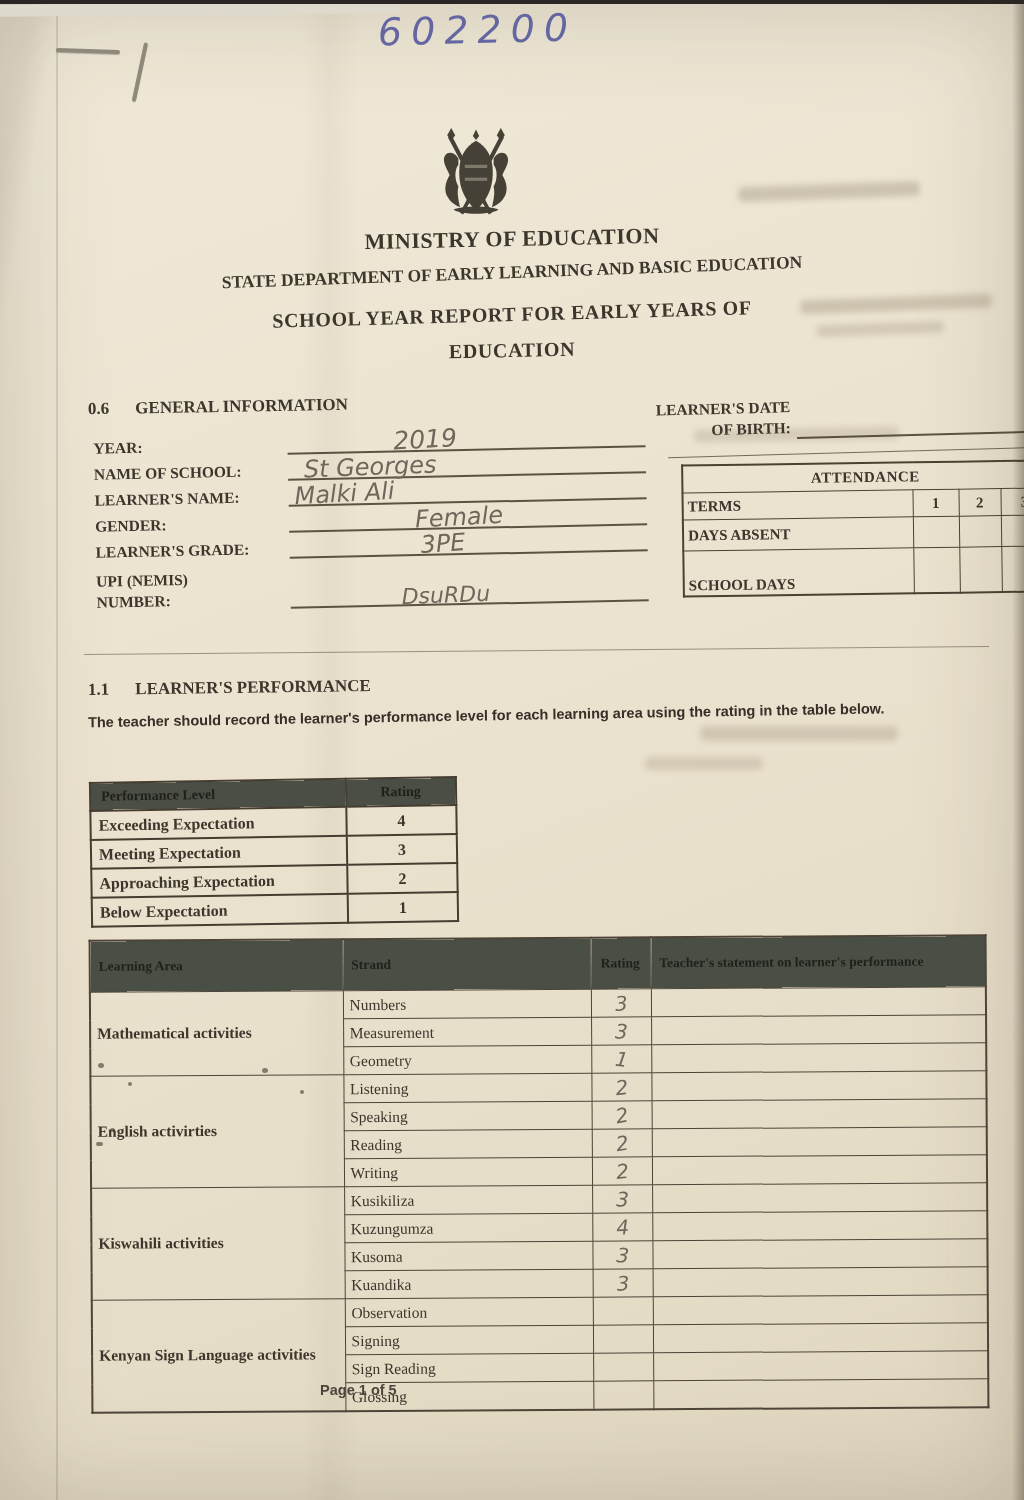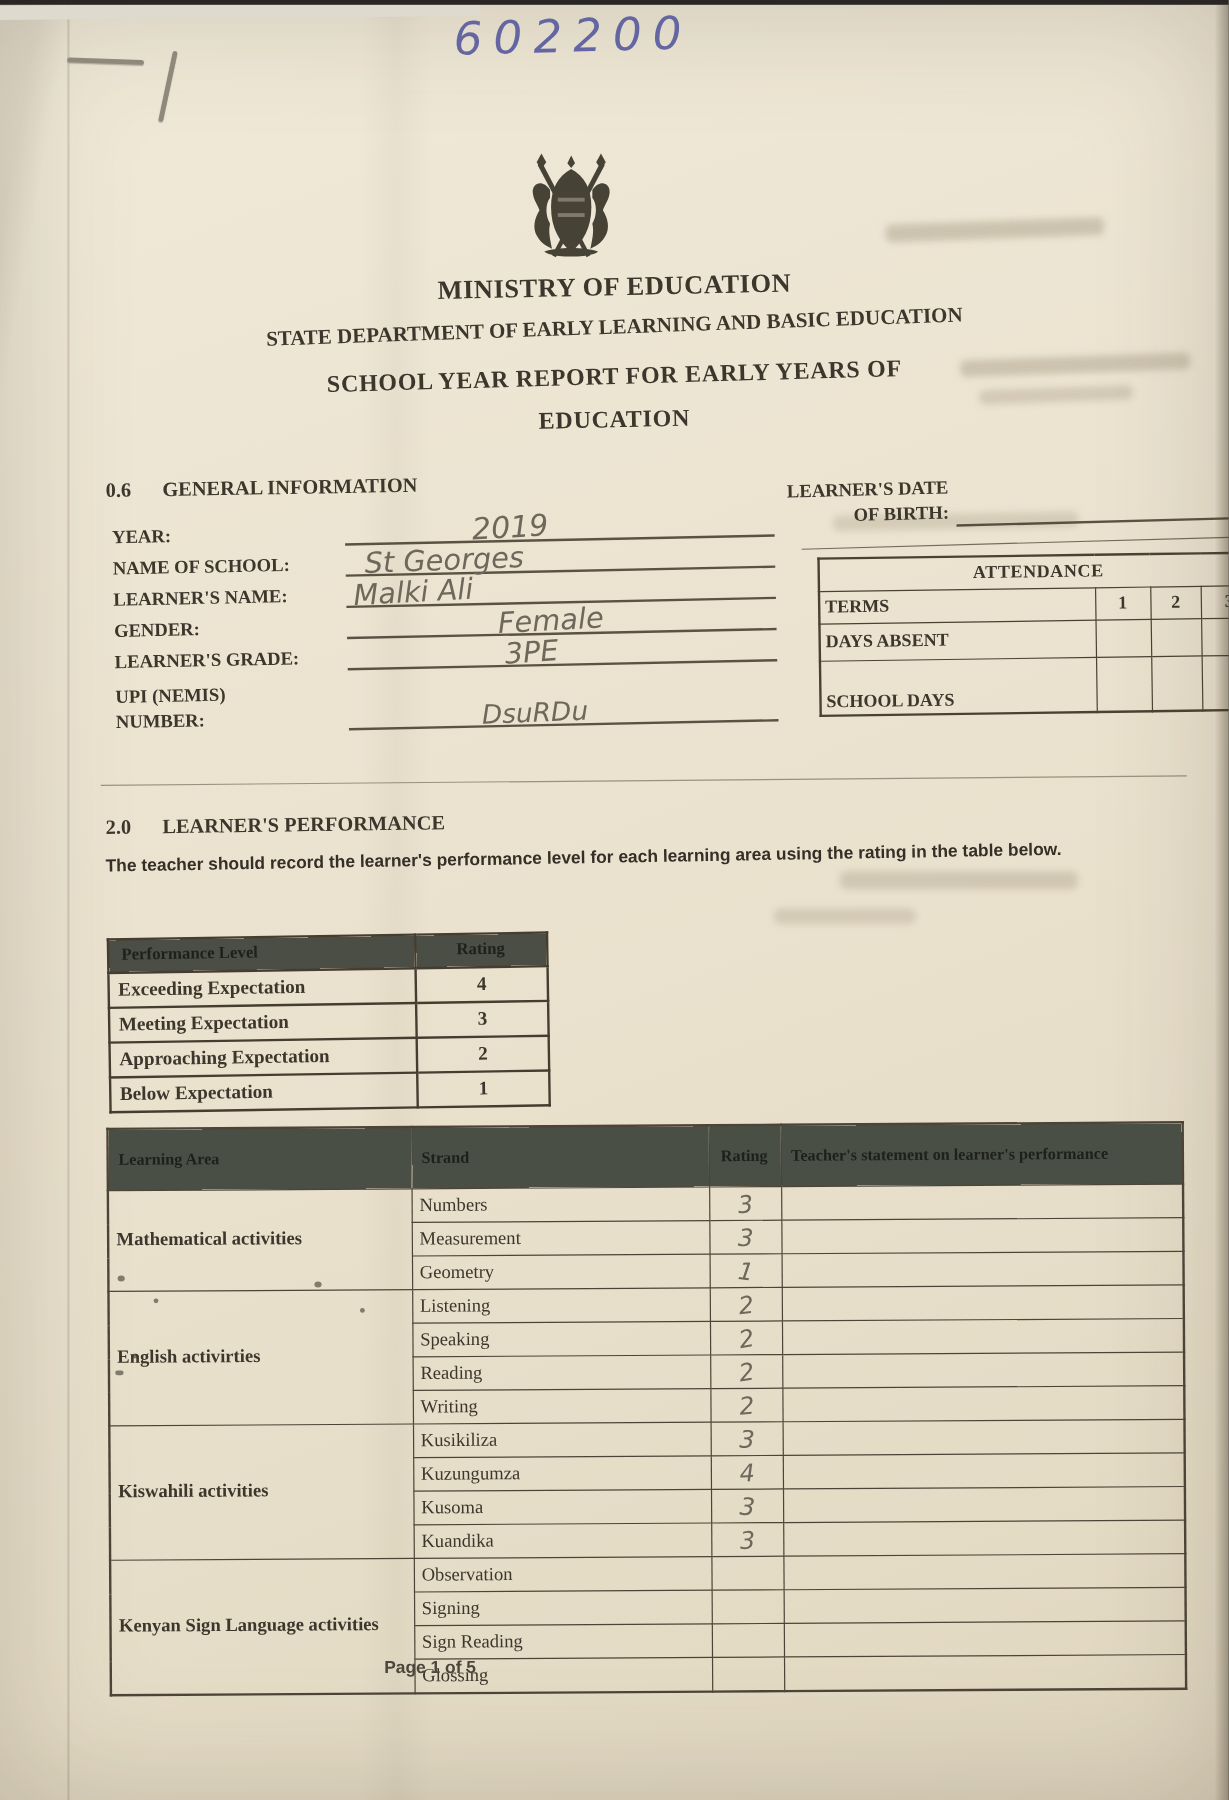--- a/index.html
+++ b/index.html
@@ -221,21 +221,21 @@
           <td class="lbl">SCHOOL DAYS</td>
           <td></td>
           <td></td>
           <td></td>
         </tr>
       </tbody>
         </table>
     </div>
 
     <div class="sec-head sec2">
-      <span class="num">2.0</span><span>LEARNER'S PERFORMANCE</span>
+      <span class="num">1.1</span><span>LEARNER'S PERFORMANCE</span>
     </div>
     <div class="instr">The teacher should record the learner's performance level for each learning area using the rating in the table below.</div>
 
     <div class="ratekey">
       <table>
         <colgroup>
             <col style="width:256px">
             <col style="width:110px">
           </colgroup>
         <thead>

